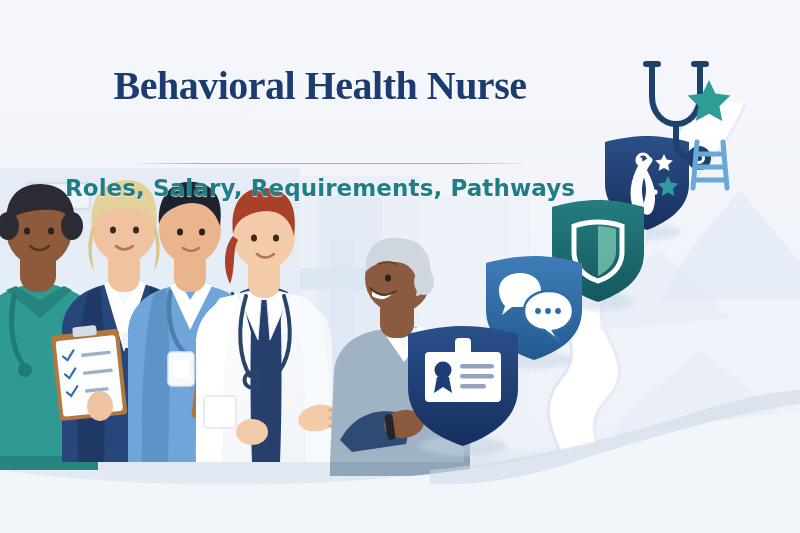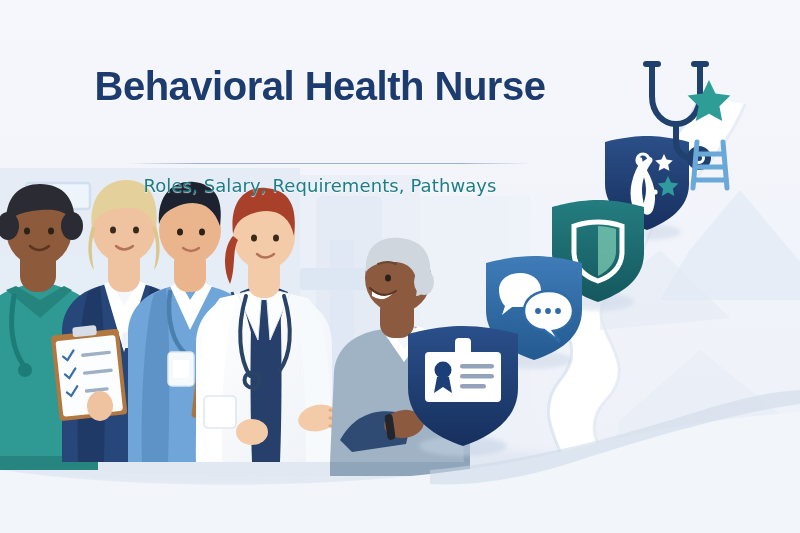--- a/index.html
+++ b/index.html
@@ -16,41 +16,41 @@
     overflow: hidden;
   }
   #art { position:absolute; left:0; top:0; width:800px; height:533px; }
 
   .hdr { position:absolute; left:0; top:0; width:800px; text-align:center; }
 
   .title {
     position:absolute;
     left:60px; top:62px; width:520px;
     text-align:center;
-    font-family:Liberation Sans, sans-serif;
+    font-family:Liberation Serif, serif;
     font-weight:700;
     font-size:40px;
     line-height:48px;
     letter-spacing:-0.5px;
     color:#1c3b6e;
     text-shadow:0 1px 2px rgba(255,255,255,0.85);
   }
   .divider {
     position:absolute;
     left:128px; top:163px;
     width:404px; height:1px;
     background:linear-gradient(90deg, rgba(150,170,200,0) 0%, rgba(130,152,186,0.75) 18%, rgba(130,152,186,0.75) 82%, rgba(150,170,200,0) 100%);
   }
   .subtitle {
     position:absolute;
     left:60px; top:175px; width:520px;
     text-align:center;
     font-family:"DejaVu Sans", sans-serif;
-    font-weight:400;
-    font-size:18px;
+    font-weight:700;
+    font-size:23px;
     letter-spacing:0.1px;
     color:#1f7d86;
     text-shadow:0 1px 1px rgba(255,255,255,0.8);
   }
 </style>
 </head>
 <body>
 
 <div id="canvas">
 

